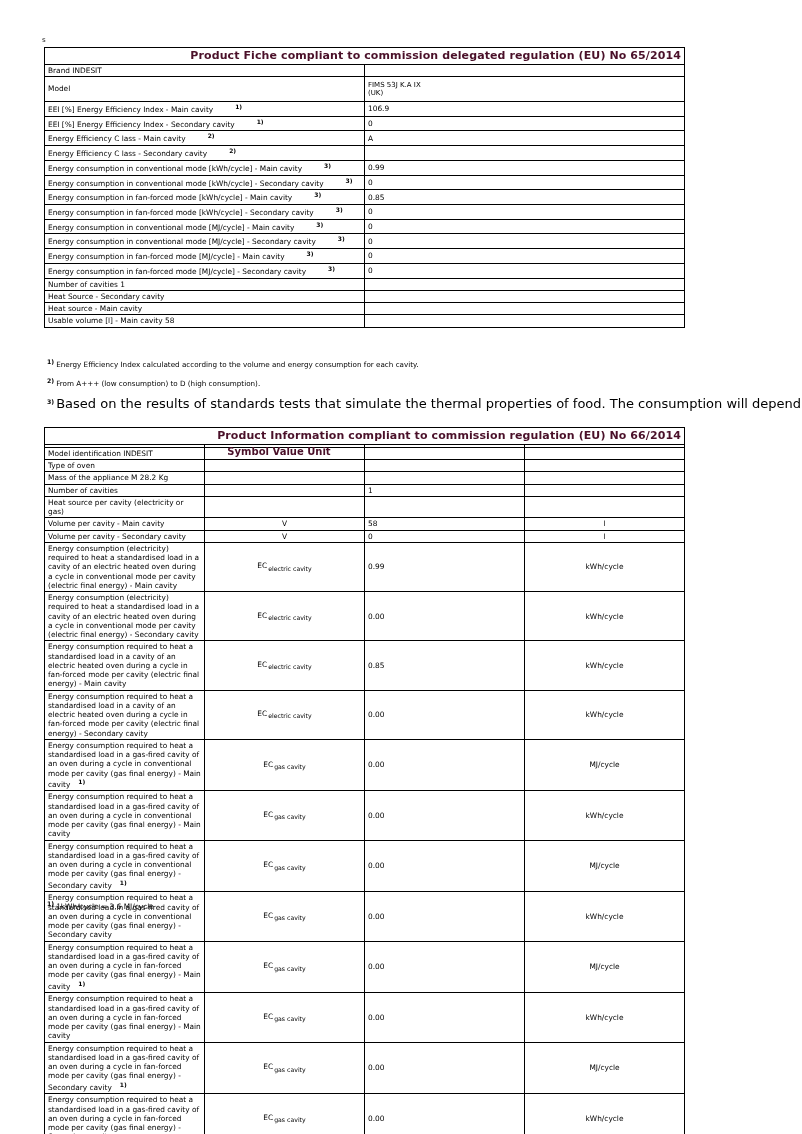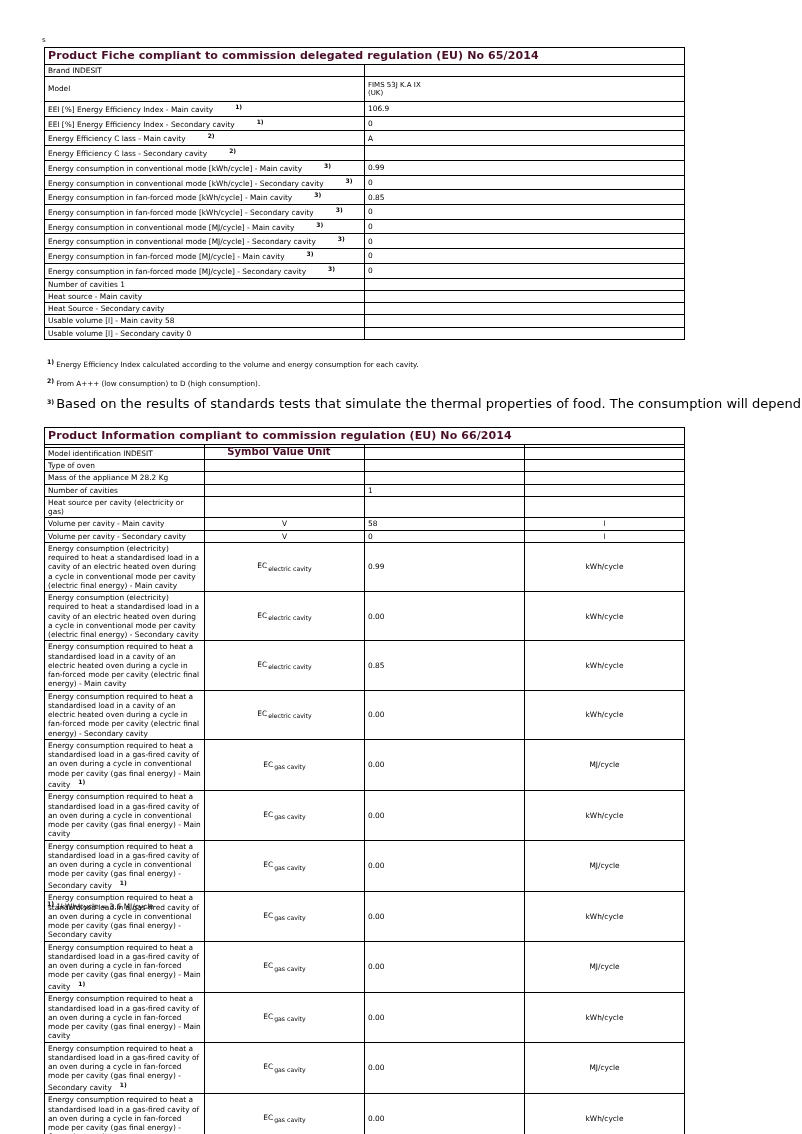--- a/index.html
+++ b/index.html
@@ -43,21 +43,21 @@
   }
   table.fiche td {
     border: 1px solid #000000;
     padding: 1px 3px;
     vertical-align: middle;
     background: #ffffff;
   }
   td.shade { background: #ececec; }
   td.titlecell {
     background: #d9d9d9;
-    text-align: left;
+    text-align: right;
     font-weight: bold;
     font-size: 11px;
     color: #4a1029;
     letter-spacing: 0.1px;
     padding: 4px 2px 5px 2px;
     margin-top: 14px;
   }
   td.hdrcell {
     background: #e4e4e4;
     text-align: center;
@@ -210,34 +210,30 @@
         </tr>
         <tr>
           <td class="labelcol shade">Energy consumption in fan-forced mode [MJ/cycle] - Secondary cavity<span class="sup">3)</span></td>
           <td class="valcol val shade">0</td>
         </tr>
         <tr>
           <td class="labelcol">Number of cavities 1</td>
           <td class="valcol val"></td>
         </tr>
         <tr>
-          <td class="labelcol shade">Heat source - Main cavity</td>
-          <td class="valcol val shade"></td>
-        </tr>
-        <tr>
           <td class="labelcol">Heat Source - Secondary cavity</td>
           <td class="valcol val"></td>
         </tr>
         <tr>
+          <td class="labelcol shade">Heat source - Main cavity</td>
+          <td class="valcol val shade"></td>
+        </tr>
+        <tr>
           <td class="labelcol shade">Usable volume [l] - Main cavity 58</td>
           <td class="valcol val shade"></td>
-        </tr>
-        <tr>
-          <td class="labelcol">Usable volume [l] - Secondary cavity 0</td>
-          <td class="valcol val"></td>
         </tr>
       </tbody>
   </table>
 
   <div class="footnotes" id="fn-block-1">
       <div class="fn"><span class="fnmark">1)</span><span>Energy Efficiency Index calculated according to the volume and energy consumption for each cavity.</span></div>
       <div class="fn"><span class="fnmark">2)</span><span>From A+++ (low consumption) to D (high consumption).</span></div>
       <div class="fn"><span class="fnmark">3)</span><span style="font-size: 13px; margin-top: 43px;">Based on the results of standards tests that simulate the thermal properties of food. The consumption will depend on how the appliance is used.</span></div>
     </div>
 

